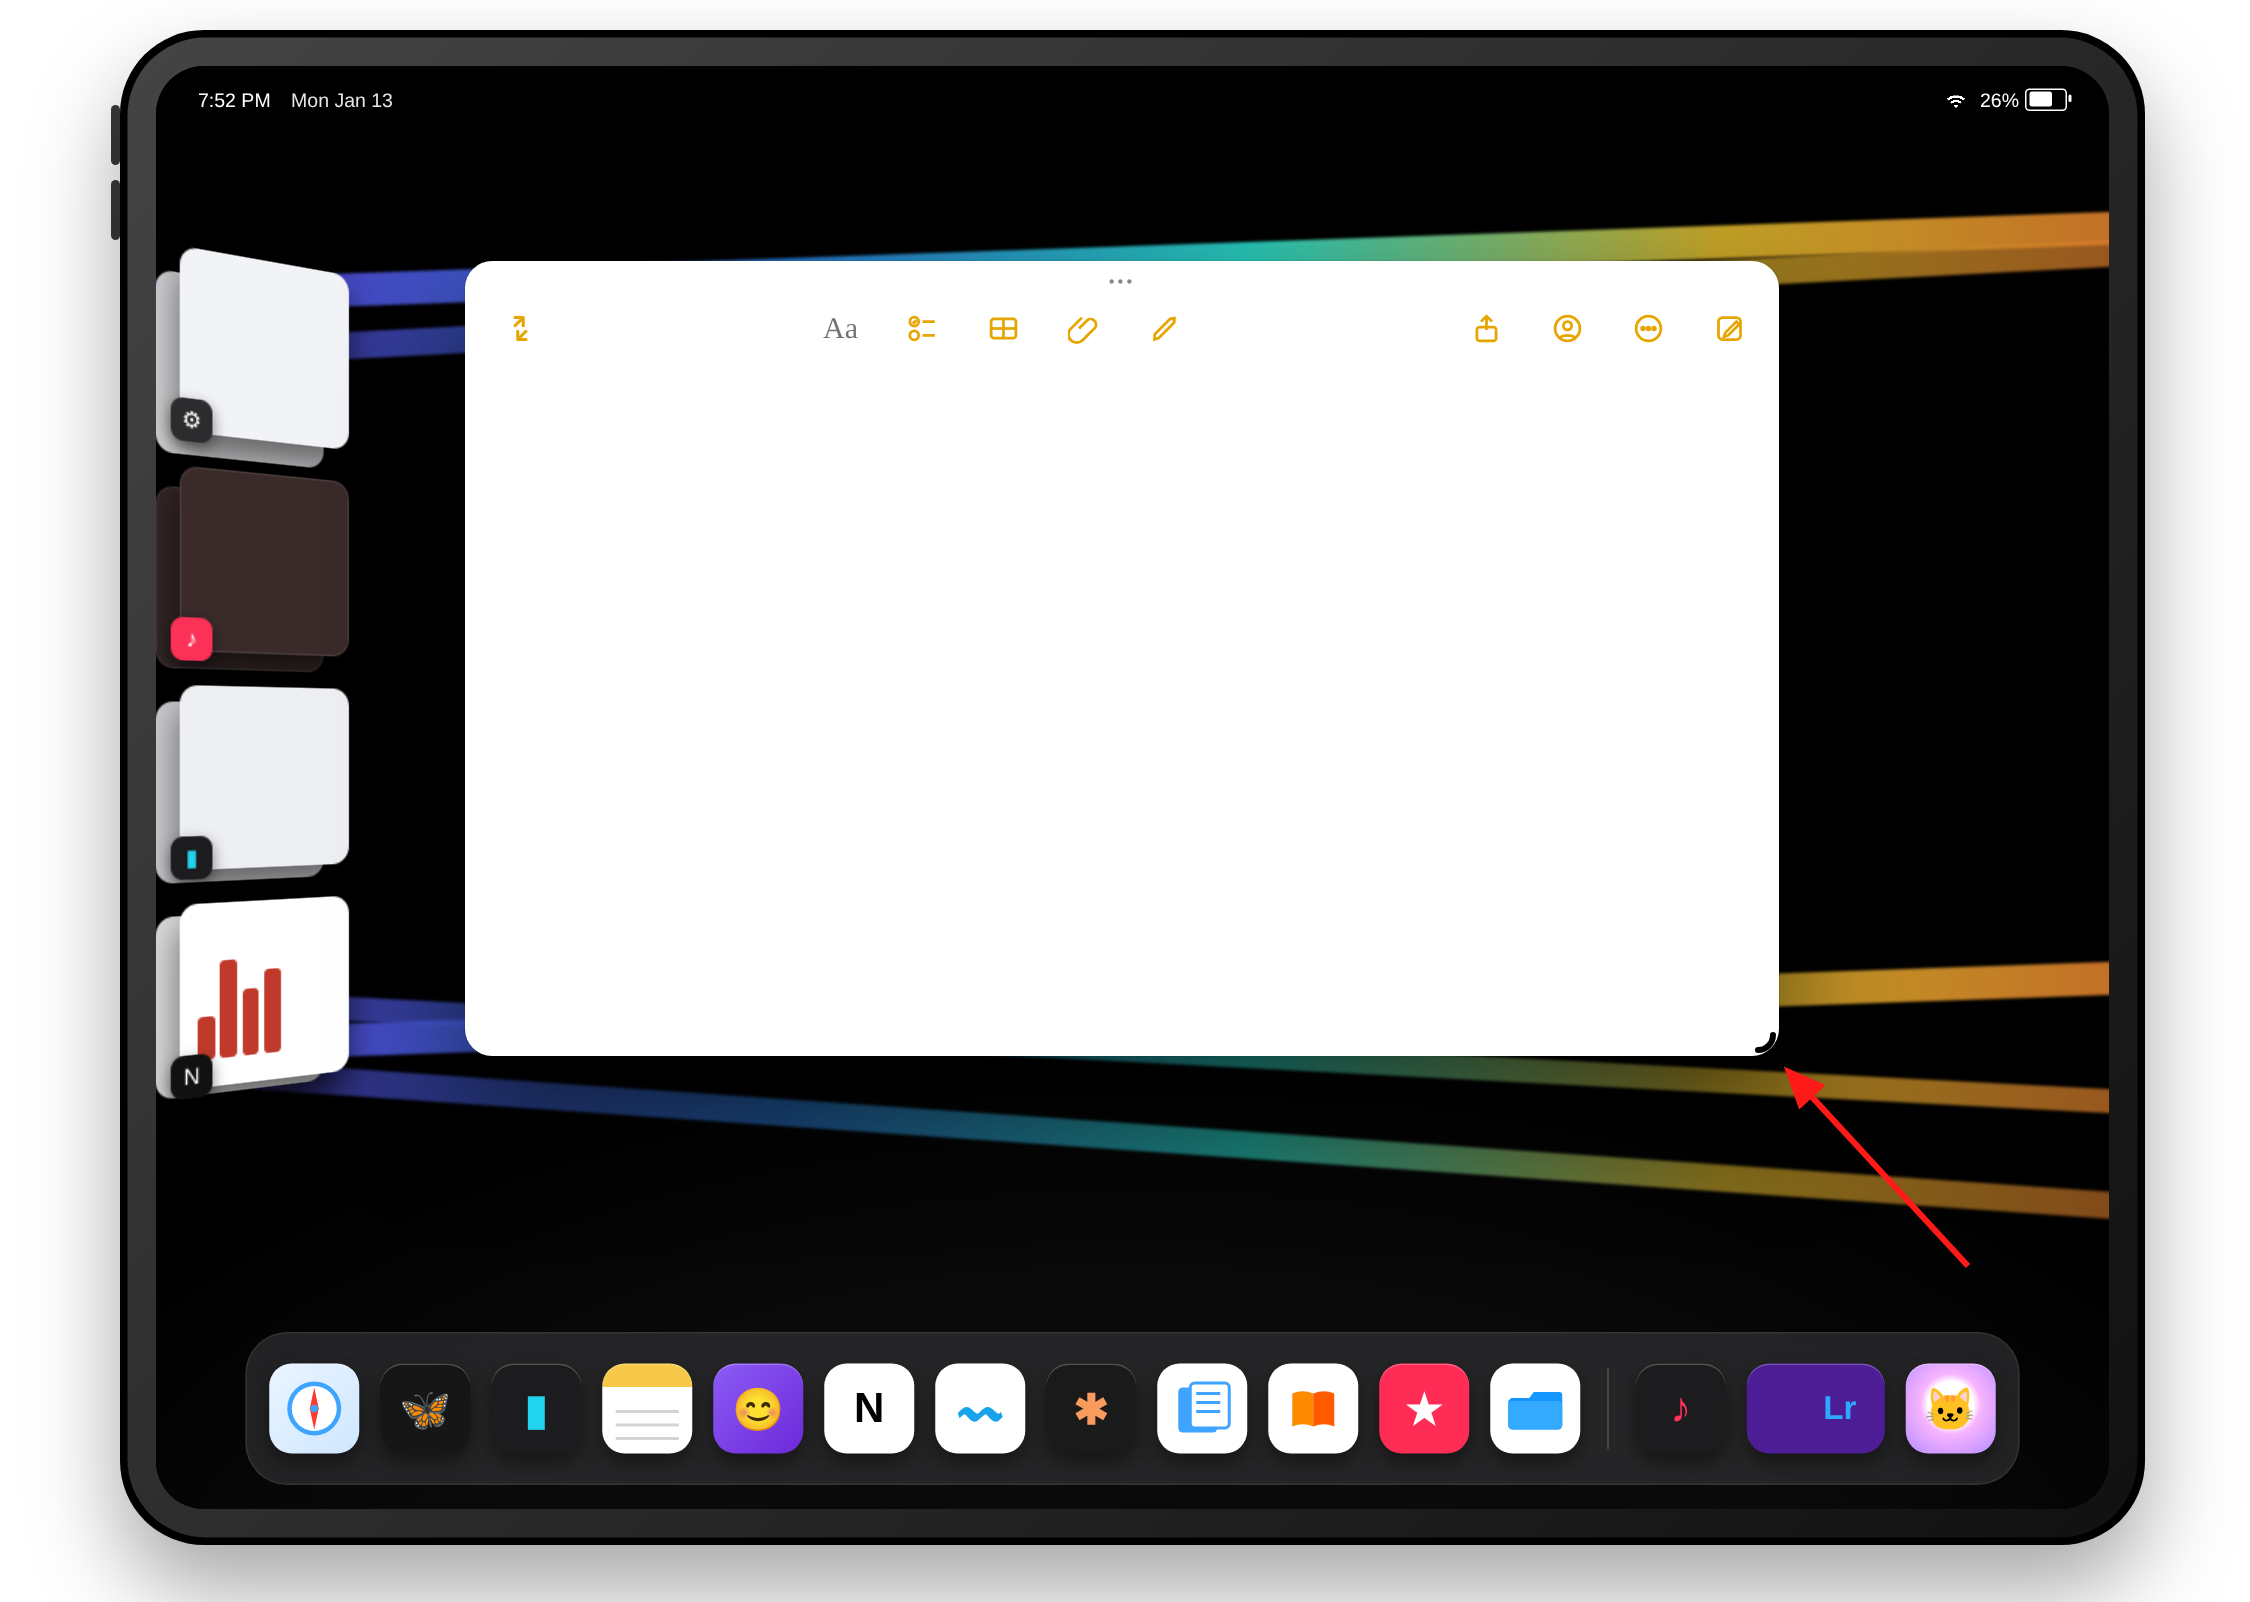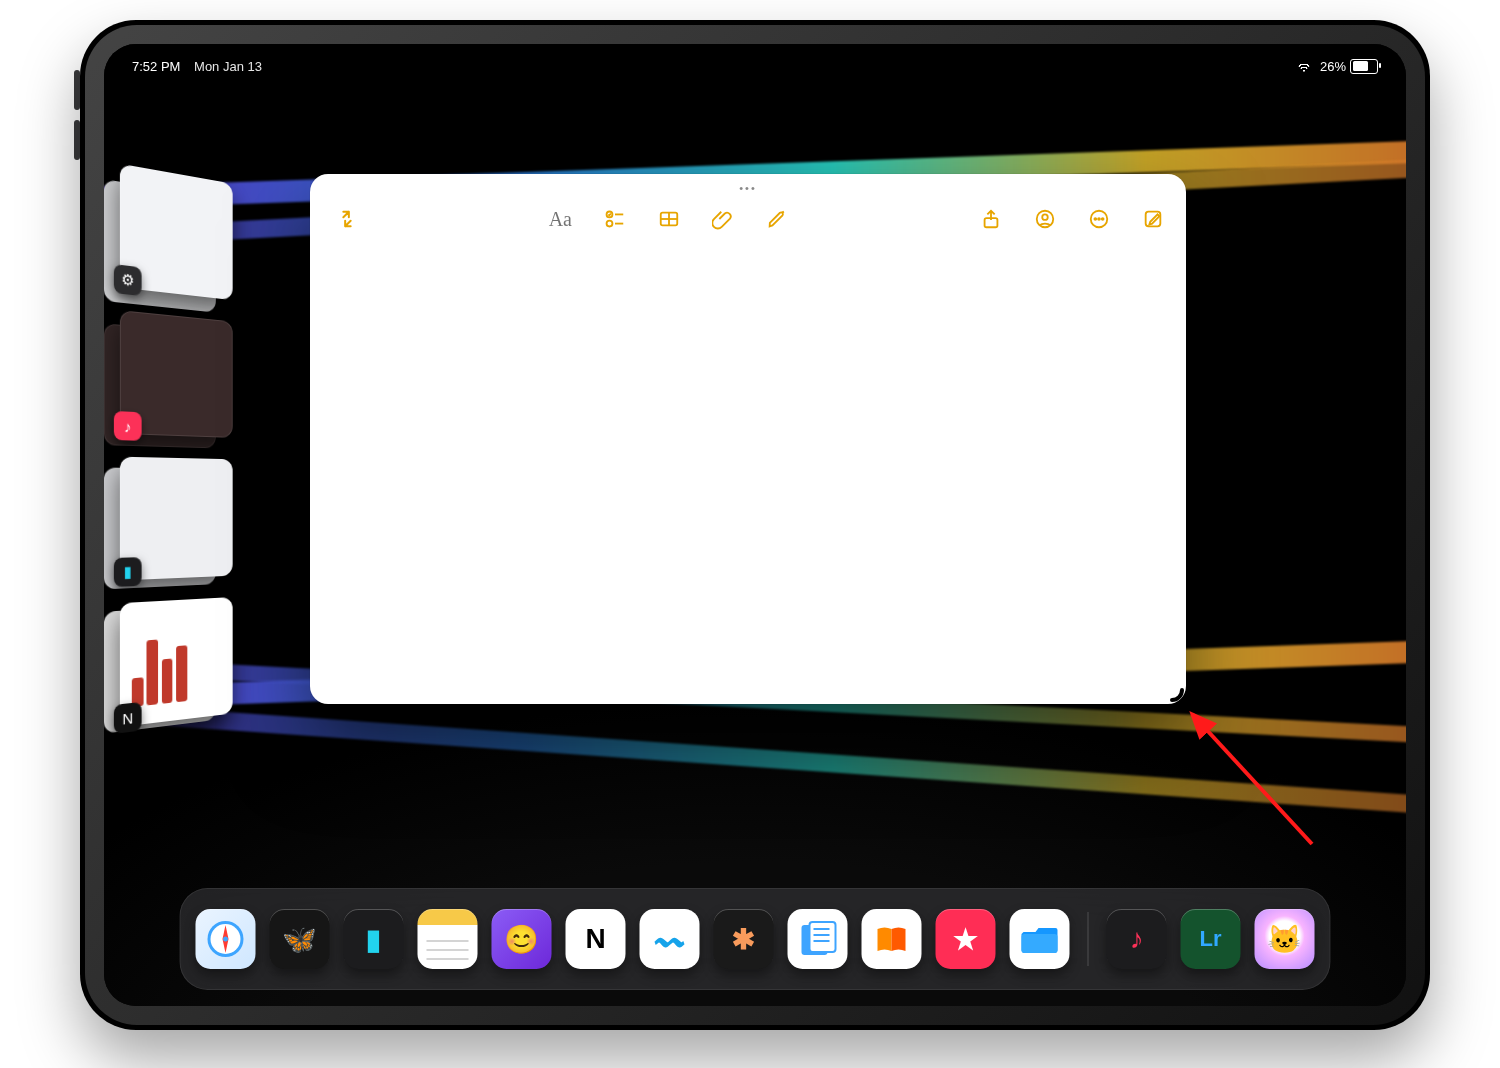--- a/index.html
+++ b/index.html
@@ -264,18 +264,18 @@
           </div>
           <div class="app" style="background: rgb(255, 45, 85); color: rgb(255, 255, 255);">★</div>
           <div class="app" style="background: rgb(255, 255, 255);">
             <svg width="42" height="42" viewBox="0 0 42 42">
               <path d="M5 14 h12 l3 -4 h17 a2 2 0 0 1 2 2 v20 a3 3 0 0 1 -3 3 H6 a3 3 0 0 1 -3 -3 V16 z" fill="#1597ff"></path>
               <rect x="3" y="16" width="36" height="19" rx="3" fill="#34aaff"></rect>
             </svg>
           </div>
           <div class="divider"></div>
           <div class="app" style="background: rgb(28, 28, 30); color: rgb(252, 49, 88);">♪</div>
-          <div class="app" style="background: #14532d; color: rgb(49, 168, 255); font-size: 22px;">Lr</div>
+          <div class="app" style="background: #4c1d95; color: rgb(49, 168, 255); font-size: 22px; padding-left: 32px;">Lr</div>
           <div class="app" style="background: radial-gradient(circle at 50% 45%, rgb(255, 255, 255) 0px, rgb(255, 255, 255) 34%, rgb(248, 180, 255) 45%, rgb(180, 139, 255) 100%); color: rgb(0, 0, 0);">🐱</div>
         </div>
     </div>
   </div>
 </div>
 
 </body></html>

